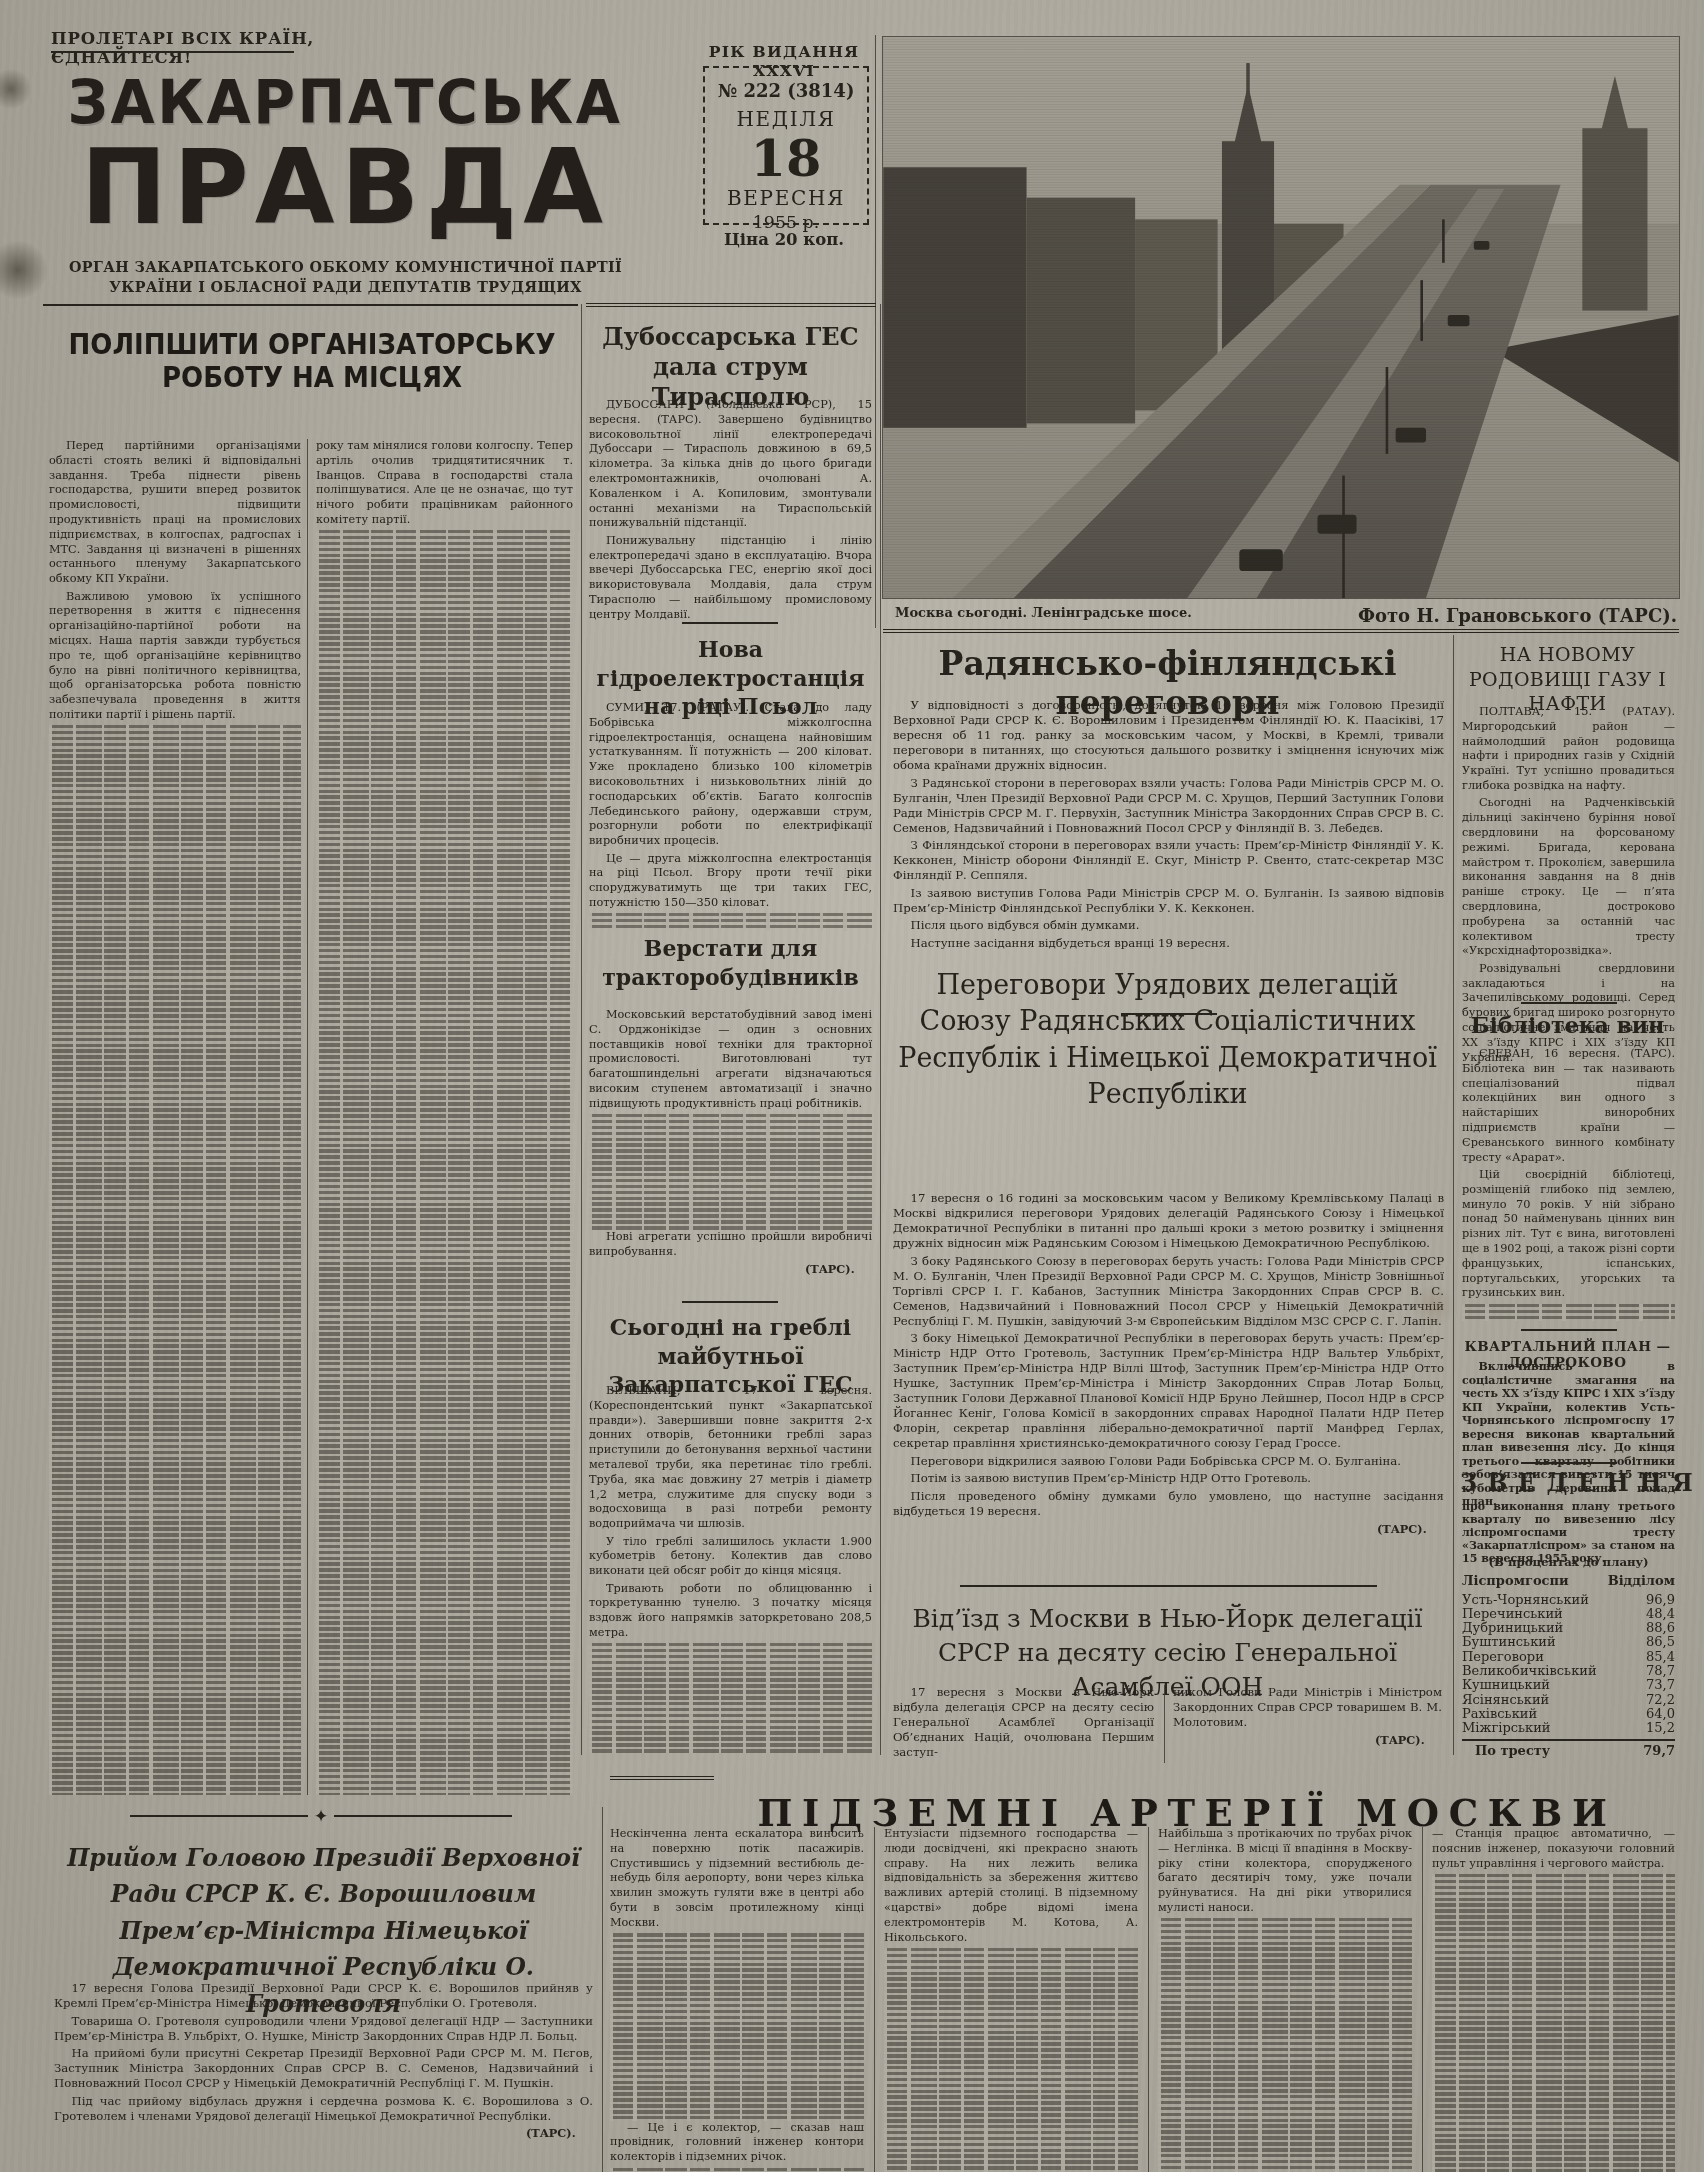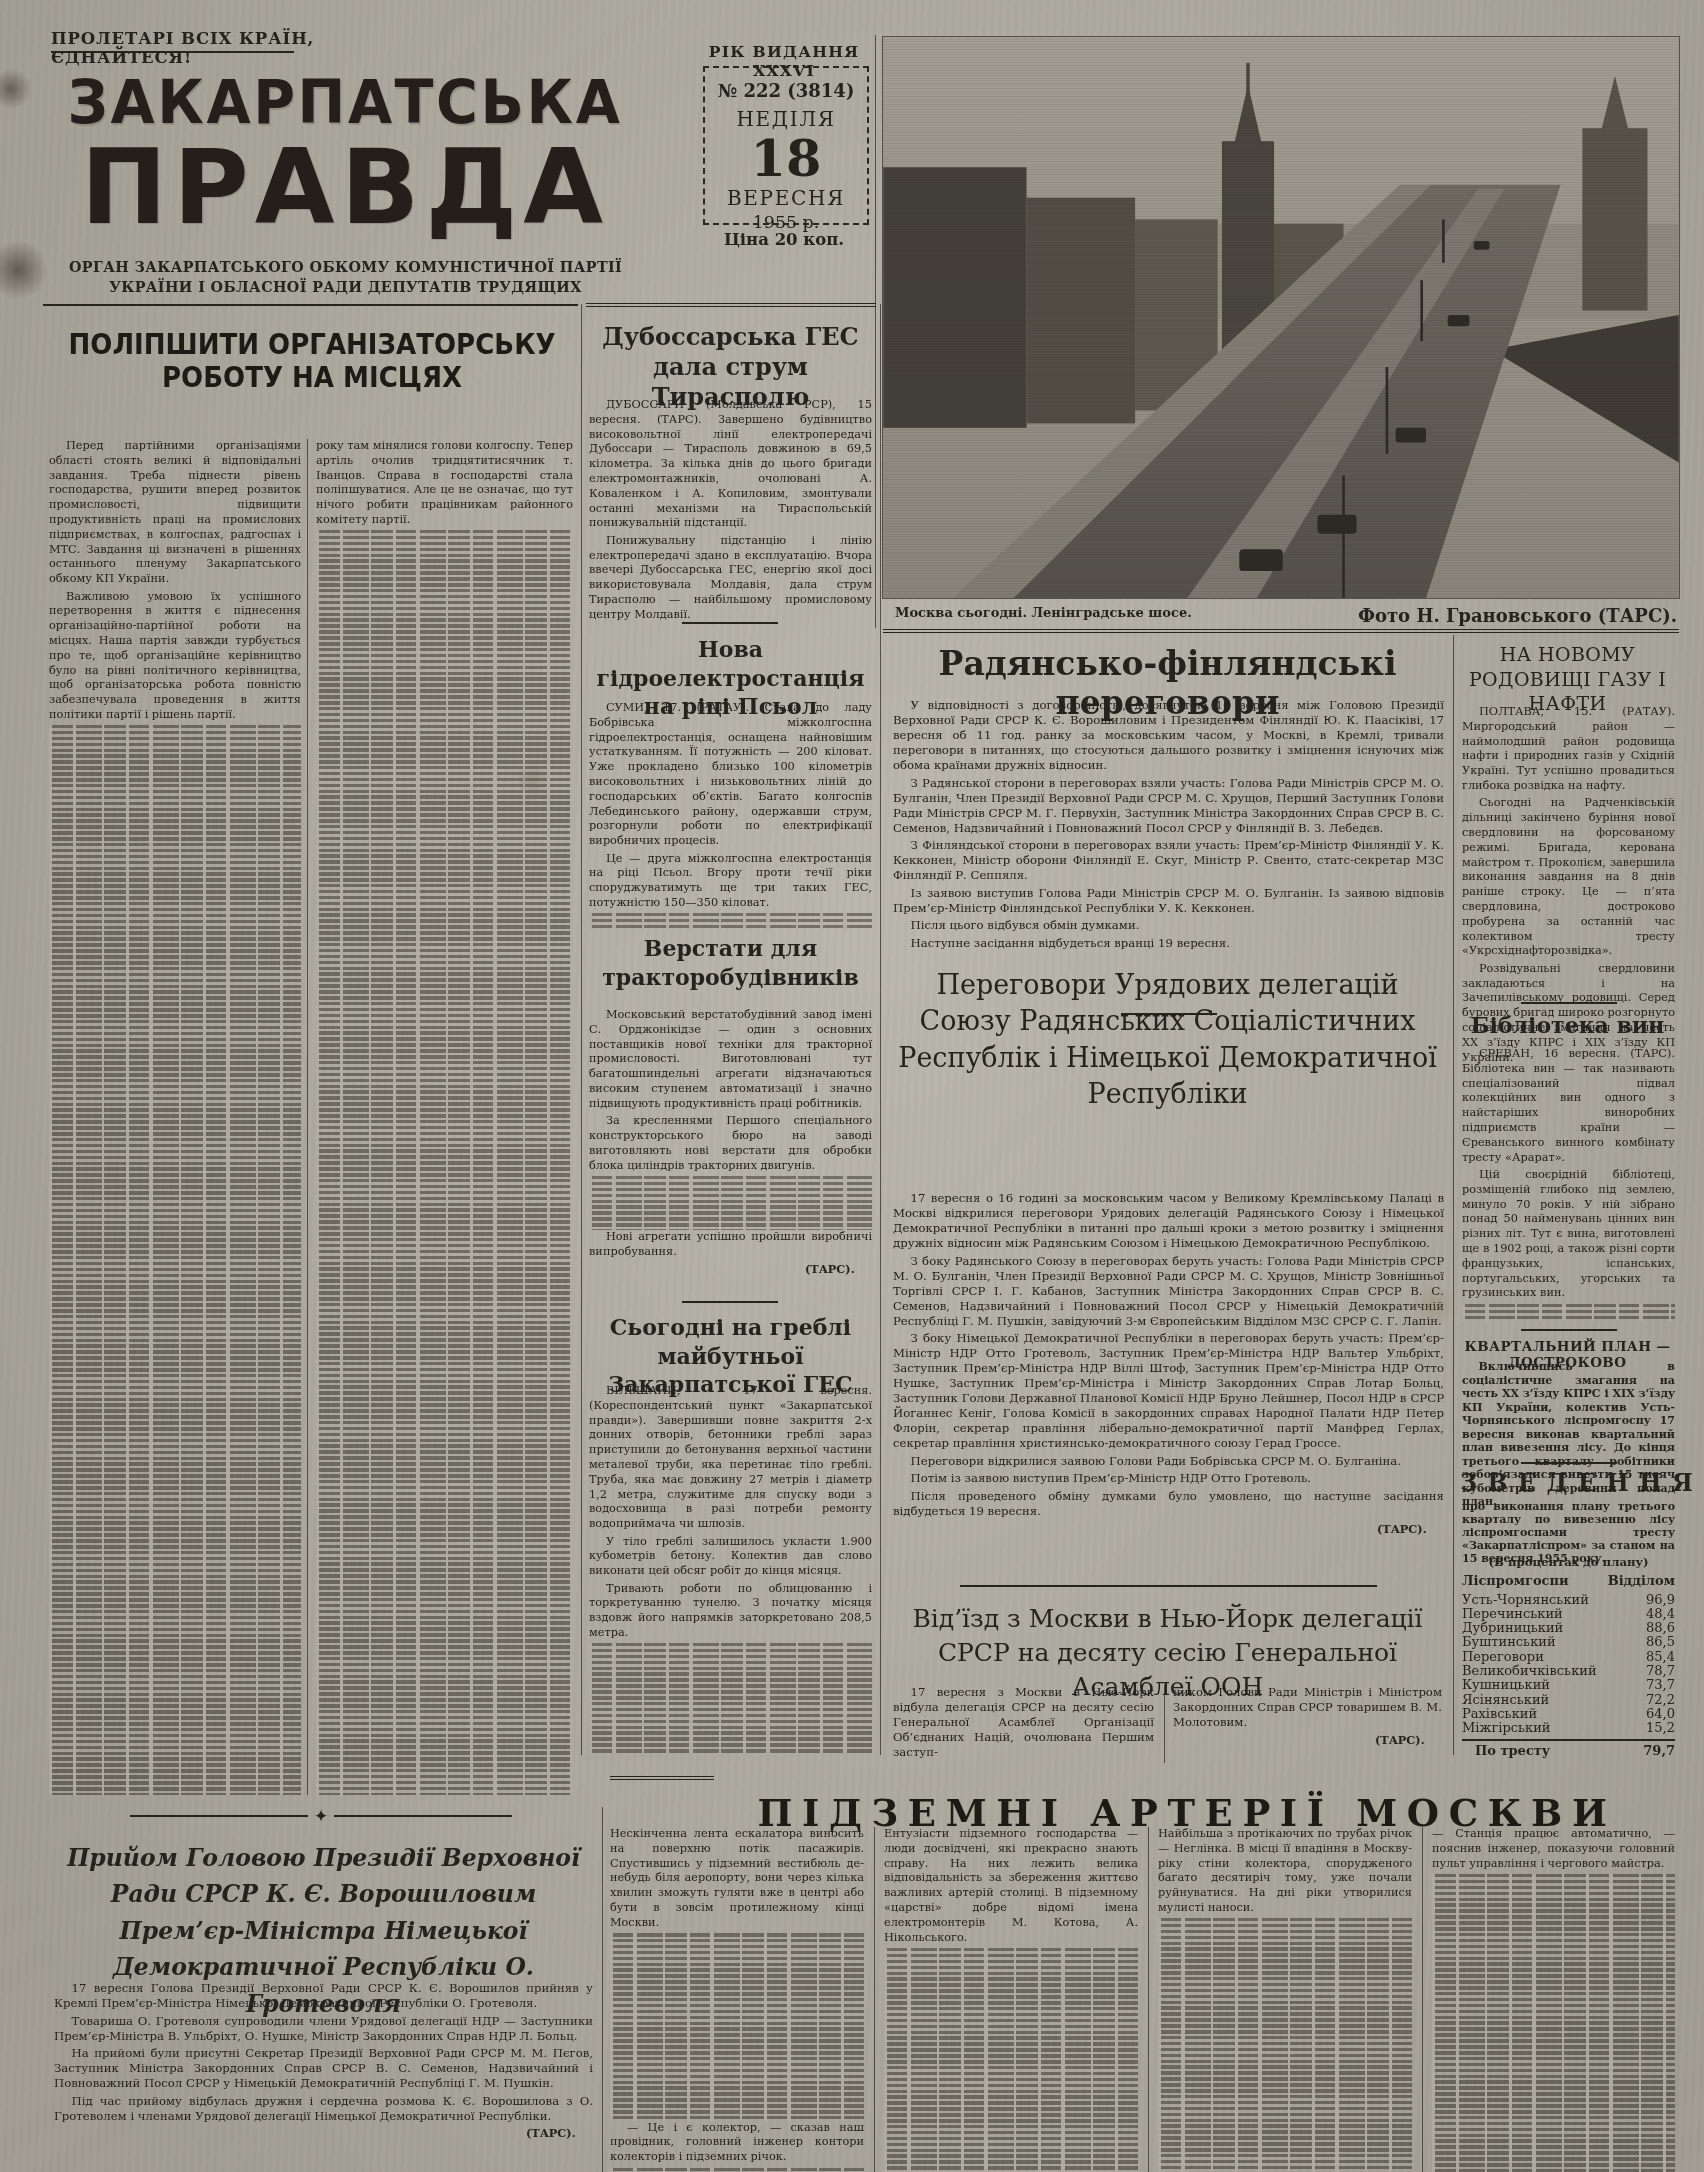--- a/index.html
+++ b/index.html
@@ -151,21 +151,20 @@
   <div class="abs center" style="left:587px;top:635px;width:287px;font-size:22px;font-weight:600;line-height:1.3;">Нова гідроелектростанція на ріці Псьол</div>
   <div class="col bodytxt" style="left:589px;top:701px;width:283px;height:217px;">
     <p>СУМИ, 17. (РАТАУ). Стала до ладу Бобрівська міжколгоспна гідроелектростанція, оснащена найновішим устаткуванням. Її потужність — 200 кіловат. Уже прокладено близько 100 кілометрів високовольтних і низьковольтних ліній до господарських об’єктів. Багато колгоспів Лебединського району, одержавши струм, розгорнули роботи по електрифікації виробничих процесів.</p>
     <p>Це — друга міжколгоспна електростанція на ріці Псьол. Вгору проти течії ріки споруджуватимуть ще три таких ГЕС, потужністю 150—350 кіловат.</p>
     <div class="fill"></div>
   </div>
 
   <div class="abs center" style="left:587px;top:934px;width:287px;font-size:22px;font-weight:600;line-height:1.3;">Верстати для тракторобудівників</div>
   <div class="col bodytxt" style="left:589px;top:1008px;width:283px;height:269px;">
     <p>Московський верстатобудівний завод імені С. Орджонікідзе — один з основних поставщиків нової техніки для тракторної промисловості. Виготовлювані тут багатошпиндельні агрегати відзначаються високим ступенем автоматизації і значно підвищують продуктивність праці робітників.</p>
-    <p>За кресленнями Першого спеціального конструкторського бюро на заводі виготовляють нові верстати для обробки блока циліндрів тракторних двигунів.</p>
     <div class="fill"></div>
     <p>Нові агрегати успішно пройшли виробничі випробування.</p>
     <div class="tass">(ТАРС).</div>
   </div>
   <div class="abs div-short" style="left:682px;top:1295px;"></div>
 
   <div class="abs center" style="left:587px;top:1313px;width:287px;font-size:22px;font-weight:700;line-height:1.3;">Сьогодні на греблі майбутньої Закарпатської ГЕС</div>
   <div class="col bodytxt" style="left:589px;top:1384px;width:283px;height:369px;">
     <p>ВІЛЬШАНИ, 17 вересня. (Кореспондентський пункт «Закарпатської правди»). Завершивши повне закриття 2-х донних отворів, бетонники греблі зараз приступили до бетонування верхньої частини металевої труби, яка перетинає тіло греблі. Труба, яка має довжину 27 метрів і діаметр 1,2 метра, служитиме для спуску води з водосховища в разі потреби ремонту водоприймача чи шлюзів.</p>
     <p>У тіло греблі залишилось укласти 1.900 кубометрів бетону. Колектив дав слово виконати цей обсяг робіт до кінця місяця.</p>

